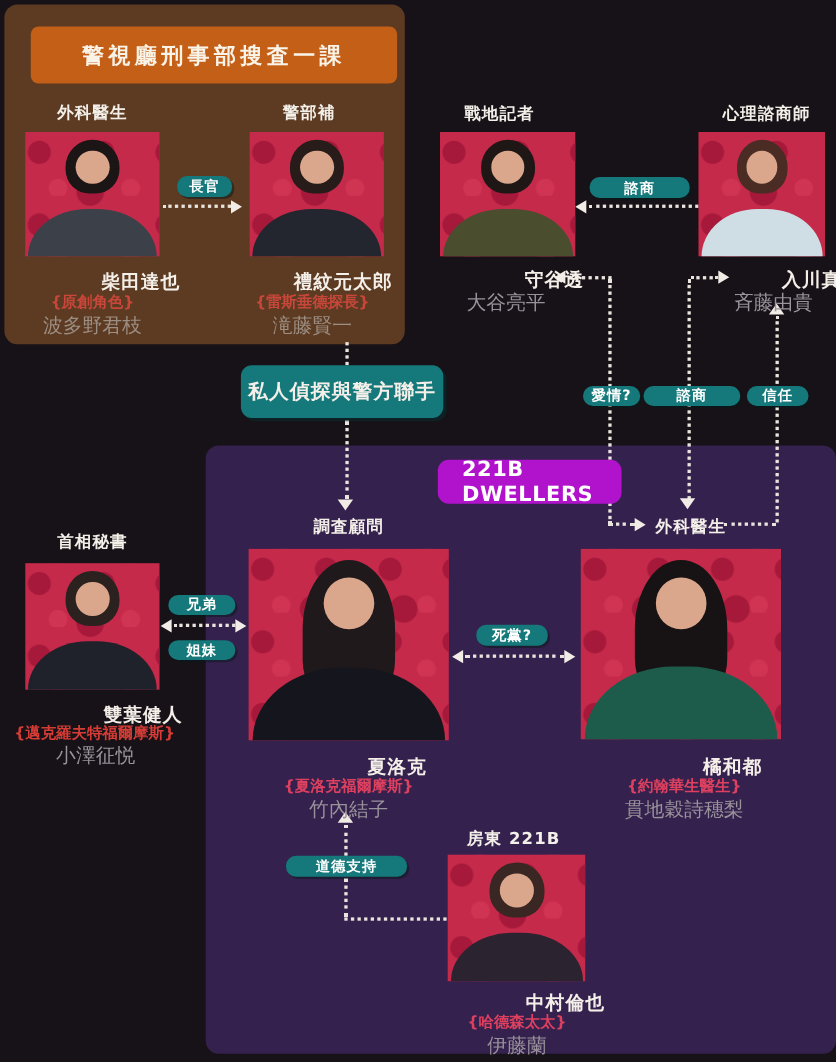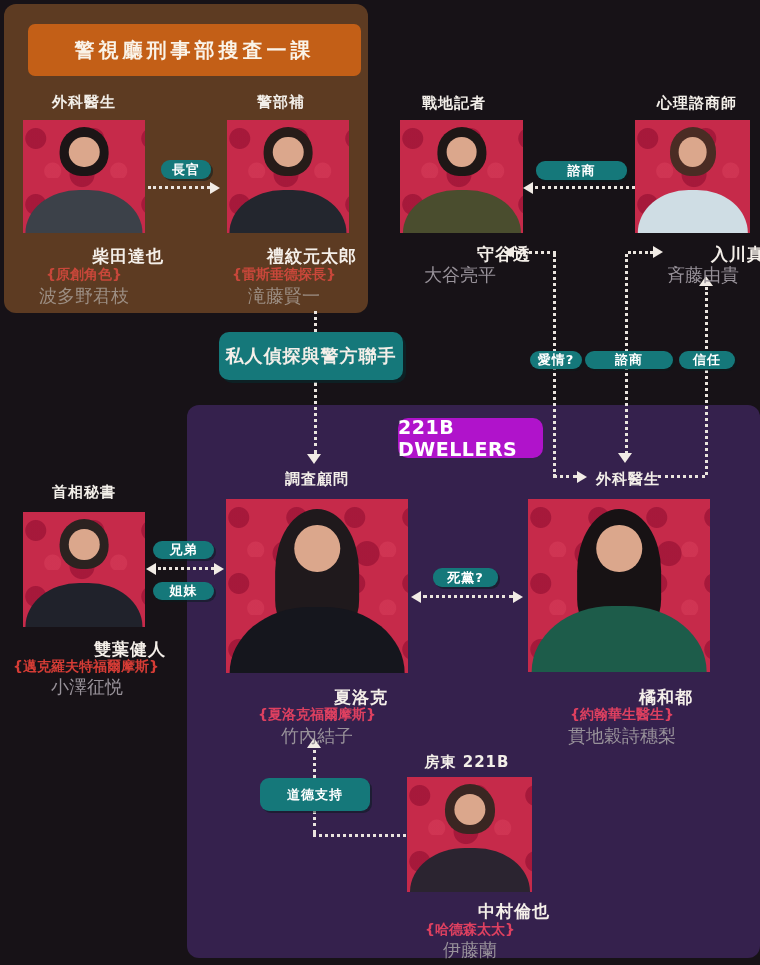--- a/index.html
+++ b/index.html
@@ -19,21 +19,21 @@
   }
   .slogan-box{
     position:absolute;left:219px;top:332px;width:184px;height:48px;
     background:#15787a;border-radius:10px;display:flex;align-items:center;justify-content:center;
     color:#f4efe9;font-size:18px;font-weight:700;letter-spacing:1px;
     box-shadow:3px 3px 0 rgba(8,40,43,.65);
   }
   .dwellers-badge{
     position:absolute;left:398px;top:418px;width:145px;height:40px;
     background:#b013cb;border-radius:10px;display:flex;align-items:center;justify-content:center;
-    color:#fff;font-size:19px;font-weight:700;letter-spacing:.5px;
+    color:#fff;font-size:19px;font-weight:700;letter-spacing:.5px;padding-left:22px;
   }
 
   .badge{
     position:absolute;background:#15787a;color:#fff;
     font-size:13px;font-weight:700;letter-spacing:1px;
     display:flex;align-items:center;justify-content:center;
     border-radius:9px;box-shadow:2px 2px 0 rgba(8,25,28,.5);
   }
 
   .role,.name,.alias,.actor{position:absolute;text-align:center;}
@@ -171,21 +171,21 @@
   <div class="dwellers-badge">221B DWELLERS</div>
 
   <div class="badge" style="left:161px;top:160px;width:50px;height:19px">長官</div>
   <div class="badge" style="left:536px;top:161px;width:91px;height:19px">諮商</div>
   <div class="badge" style="left:530px;top:351px;width:52px;height:18px">愛情?</div>
   <div class="badge" style="left:585px;top:351px;width:88px;height:18px">諮商</div>
   <div class="badge" style="left:679px;top:351px;width:56px;height:18px">信任</div>
   <div class="badge" style="left:153px;top:541px;width:61px;height:18px">兄弟</div>
   <div class="badge" style="left:153px;top:582px;width:61px;height:18px">姐妹</div>
   <div class="badge" style="left:433px;top:568px;width:65px;height:19px">死黨?</div>
-  <div class="badge" style="left:260px;top:778px;width:110px;height:33px">道德支持</div>
+  <div class="badge" style="left:260px;top:778px;width:110px;height:19px">道德支持</div>
 
   <div class="role" style="left:9px;top:93px">外科醫生</div>
   <div class="role" style="left:206px;top:93px">警部補</div>
   <div class="role" style="left:379px;top:94px">戰地記者</div>
   <div class="role" style="left:622px;top:94px">心理諮商師</div>
   <div class="role" style="left:9px;top:483px">首相秘書</div>
   <div class="role" style="left:242px;top:470px">調査顧問</div>
   <div class="role" style="left:553px;top:470px">外科醫生</div>
   <div class="role" style="left:392px;top:753px">房東 221B</div>
 

